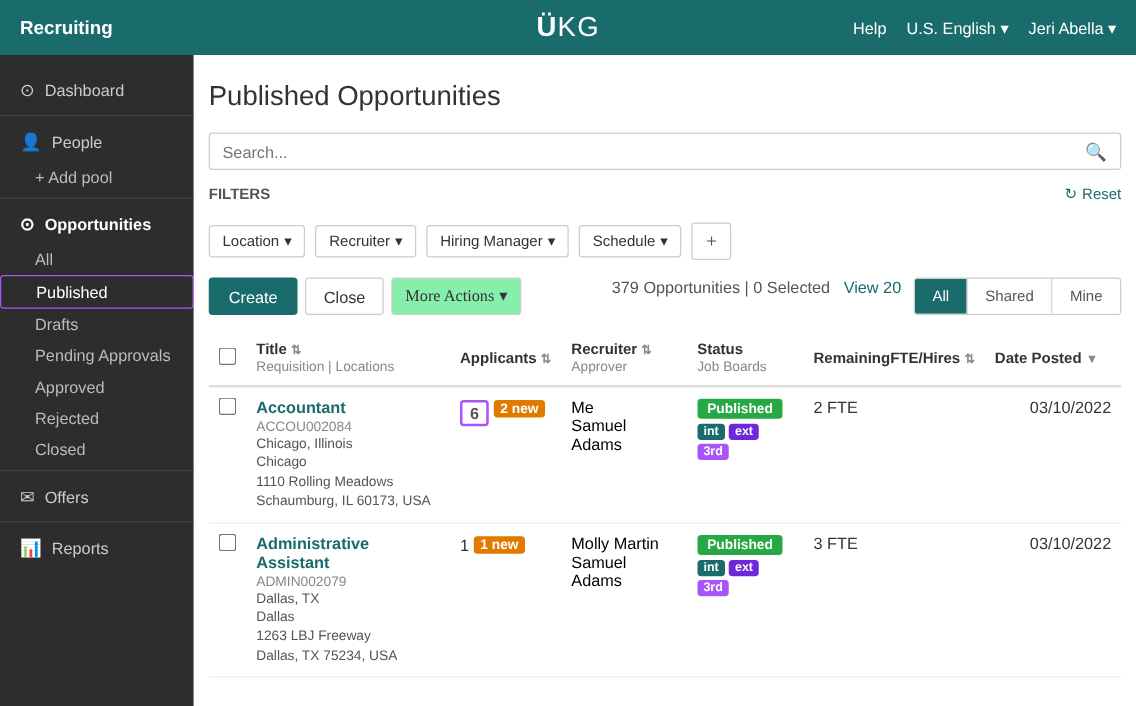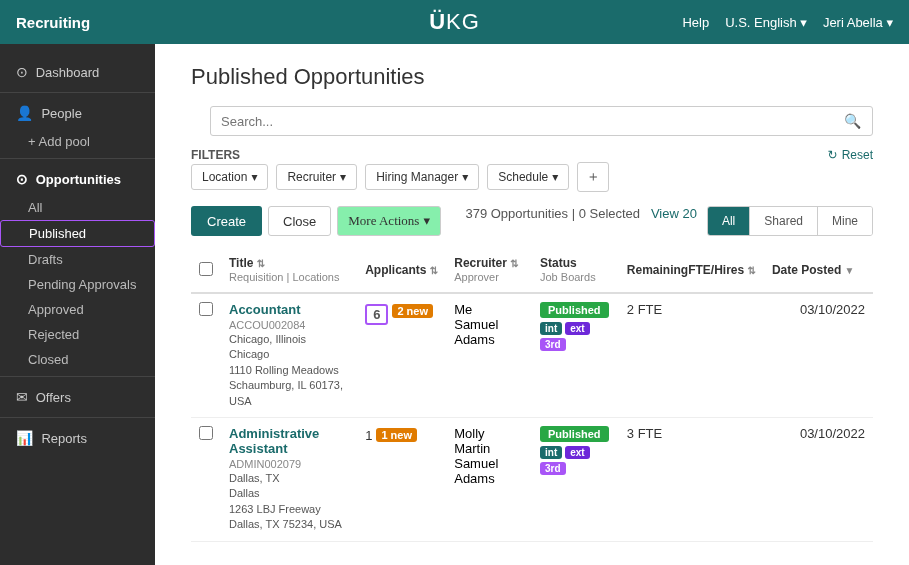--- a/index.html
+++ b/index.html
@@ -80,53 +80,52 @@
       border: 1px solid #a855f7;
       border-radius: 3px;
       background: transparent;
     }
 
     
     .main {
       flex: 1;
       background: white;
       overflow-y: auto;
-      padding: 20px 36px;
+      padding: 20px 12px;
     }
     .page-title {
       font-size: 22px;
       font-weight: 300;
       color: #333;
       margin-bottom: 16px;
     }
 
     
     .search-bar {
       display: flex;
       align-items: center;
       border: 1px solid #ccc;
       border-radius: 3px;
       padding: 6px 10px;
       margin-bottom: 12px;
-      margin-left: 19px;
     }
     .search-bar input {
       border: none;
       outline: none;
       flex: 1;
       font-size: 13px;
       color: #555;
     }
     .search-bar .search-icon { color: #888; font-size: 14px; }
 
     
     .filters-row {
       display: flex;
       align-items: center;
-      margin-bottom: 0;
+      margin-bottom: 16px;
     }
     .filters-label {
       font-size: 12px;
       font-weight: bold;
       color: #555;
       margin-right: auto;
     }
     .reset-btn {
       color: #1a6b6b;
       font-size: 12px;

